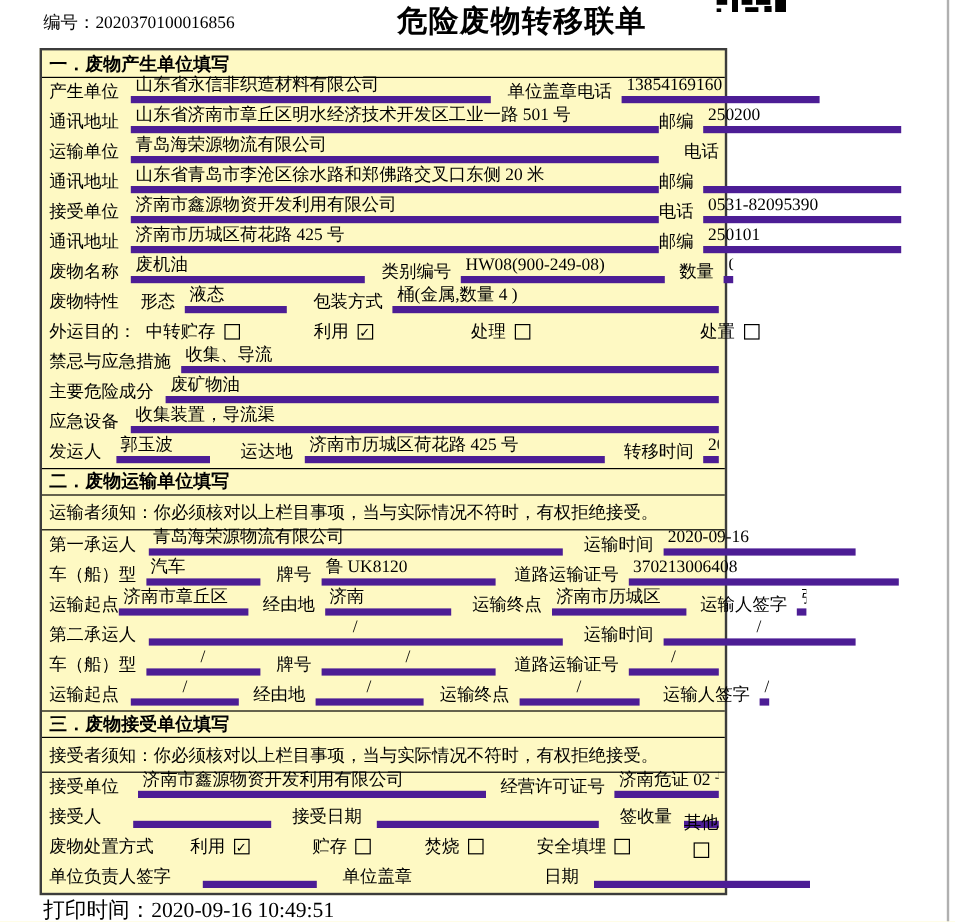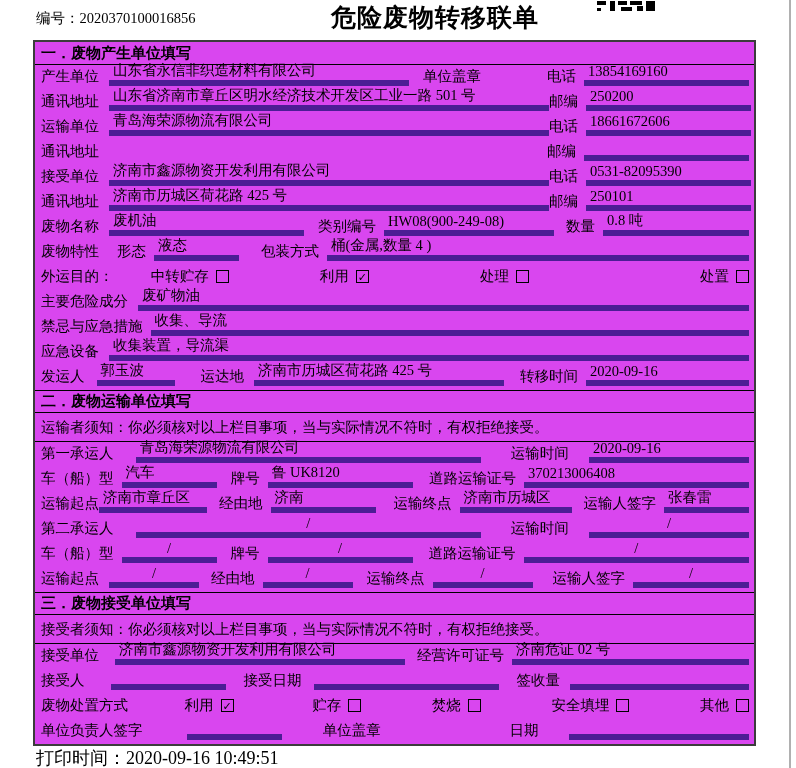--- a/index.html
+++ b/index.html
@@ -6,22 +6,22 @@
   body{
     width:796px;height:768px;background:#ffffff;position:relative;
     font-family:"Liberation Serif","DejaVu Serif",serif;
     color:#000;font-size:14px;overflow:hidden;
   }
   .page-edge{position:absolute;top:0;left:789px;width:2px;height:768px;background:#b0b0b0;}
   .doc-no{position:absolute;left:36px;top:9px;font-size:14.5px;white-space:nowrap;}
   .doc-title{position:absolute;left:331px;top:1px;font-size:25px;font-weight:bold;letter-spacing:1px;white-space:nowrap;}
   .qr-frag{position:absolute;left:597px;top:0;}
   .form-table{
-    position:absolute;left:33px;top:40px;width:723px;box-sizing:border-box;
-    border:2px solid #3c3c3c;background:#d946ef;
+    position:absolute;left:33px;top:40px;width:573px;box-sizing:border-box;
+    border:2px solid #3c3c3c;background:#fef9c3;
   }
   .sec-header{
     height:23px;border-bottom:1px solid #000;font-weight:bold;font-size:15px;
     display:flex;align-items:center;padding-left:6px;box-sizing:border-box;
   }
   .sec-header.bt{border-top:1px solid #000;}
   .note-row{
     height:29px;border-bottom:1px solid #000;display:flex;align-items:center;
     padding-left:6px;box-sizing:border-box;font-size:14.5px;
   }
@@ -83,25 +83,25 @@
     <span class="lbl">通讯地址</span>
     <span class="ul" style="width:440px;margin-left:10px;">山东省济南市章丘区明水经济技术开发区工业一路 501 号</span>
     <span class="lbl mla">邮编</span>
     <span class="ul" style="width:165px;margin-left:8px;">250200</span>
   </div>
 
   <div class="row">
     <span class="lbl">运输单位</span>
     <span class="ul" style="width:440px;margin-left:10px;">青岛海荣源物流有限公司</span>
     <span class="lbl mla">电话</span>
-    <span class="ul" style="width:165px;margin-left:8px;">18661672606</span>
   </div>
 
   <div class="row">
     <span class="lbl">通讯地址</span>
+    <span class="ul" style="width:440px;margin-left:10px;">山东省青岛市李沧区徐水路和郑佛路交叉口东侧 20 米</span>
     <span class="lbl mla">邮编</span>
     <span class="ul" style="width:165px;margin-left:8px;"></span>
   </div>
 
   <div class="row">
     <span class="lbl">接受单位</span>
     <span class="ul" style="width:440px;margin-left:10px;">济南市鑫源物资开发利用有限公司</span>
     <span class="lbl mla">电话</span>
     <span class="ul" style="width:165px;margin-left:8px;">0531-82095390</span>
   </div>
@@ -144,27 +144,27 @@
       <span>处理</span>
       <span class="cb"></span>
     </span>
     <span class="opt" style="margin-left:142px;">
       <span>处置</span>
       <span class="cb"></span>
     </span>
   </div>
 
   <div class="row">
+    <span class="lbl">禁忌与应急措施</span>
+    <span class="ul fill" style="margin-left:8px;">收集、导流</span>
+  </div>
+
+  <div class="row">
     <span class="lbl">主要危险成分</span>
     <span class="ul fill" style="margin-left:10px;">废矿物油</span>
-  </div>
-
-  <div class="row">
-    <span class="lbl">禁忌与应急措施</span>
-    <span class="ul fill" style="margin-left:8px;">收集、导流</span>
   </div>
 
   <div class="row">
     <span class="lbl">应急设备</span>
     <span class="ul fill" style="margin-left:10px;">收集装置，导流渠</span>
   </div>
 
   <div class="row">
     <span class="lbl">发运人</span>
     <span class="ul" style="width:78px;margin-left:12px;">郭玉波</span>
@@ -261,21 +261,21 @@
       <span class="cb"></span>
     </span>
     <span class="opt" style="margin-left:28px;">
       <span>焚烧</span>
       <span class="cb"></span>
     </span>
     <span class="opt" style="margin-left:28px;">
       <span>安全填埋</span>
       <span class="cb"></span>
     </span>
-    <span class="opt" style="margin-left:28px;">
+    <span class="opt" style="margin-left:28px;flex-direction:column;">
       <span>其他</span>
       <span class="cb"></span>
     </span>
   </div>
 
   <div class="row">
     <span class="lbl">单位负责人签字</span>
     <span class="ul" style="width:95px;margin-left:26px;"></span>
     <span class="lbl" style="margin-left:22px;">单位盖章</span>
     <span class="lbl" style="margin-left:110px;">日期</span>

